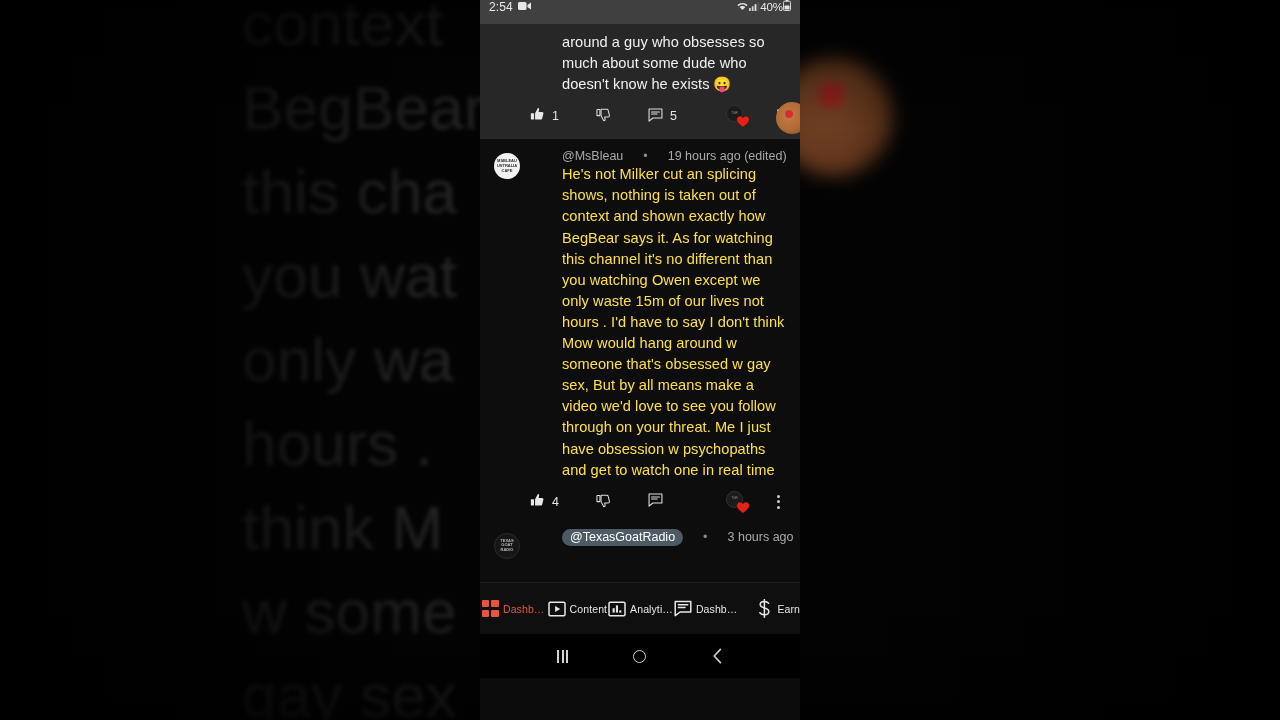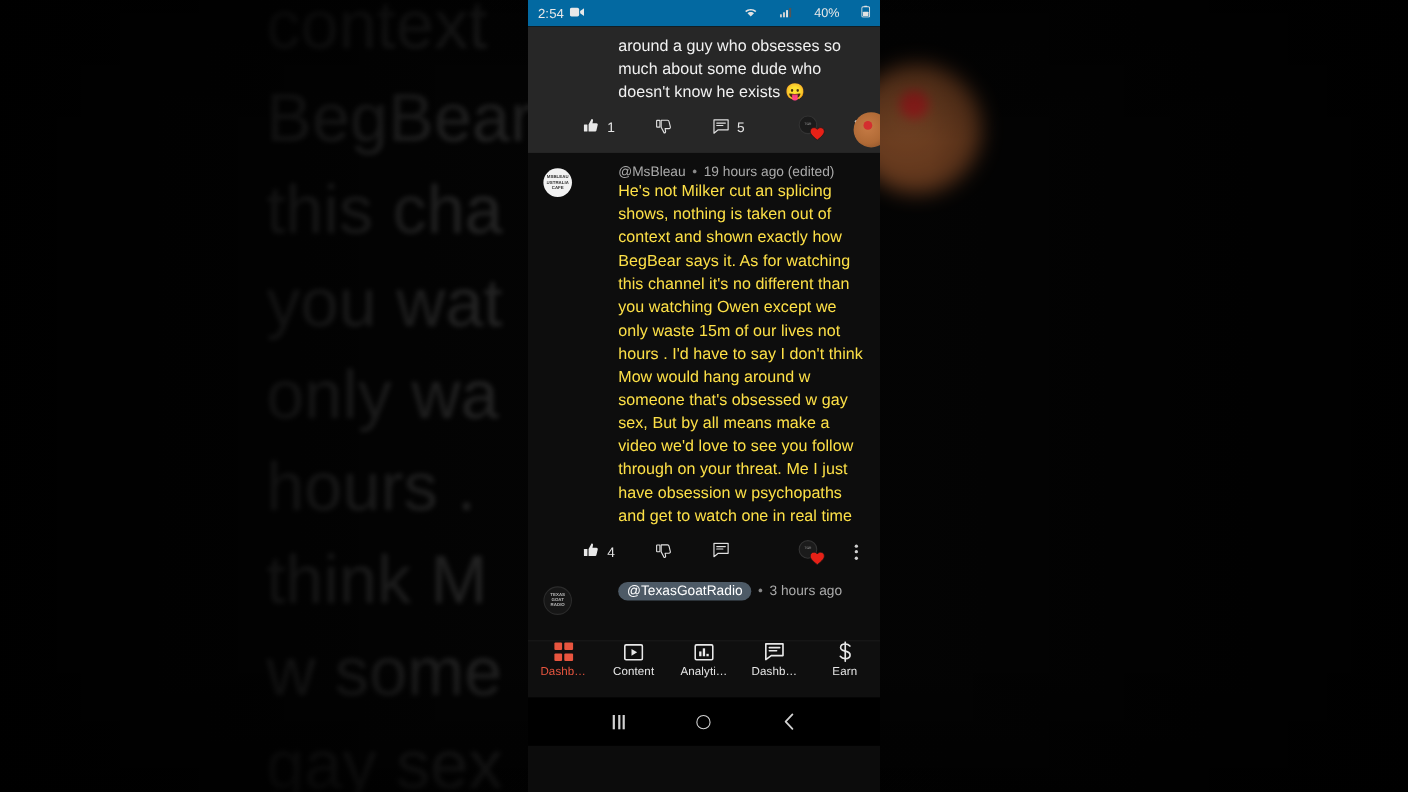--- a/index.html
+++ b/index.html
@@ -55,27 +55,27 @@
     position:absolute;
     left:480px; top:0;
     width:320px; height:720px;
     background:#0c0c0c;
     overflow:hidden;
     z-index:5;
   }
 
   
   #statusbar{
-    height:24px; background:#0369a1;
-    display:flex; align-items:center;
+    height:24px; background:#404040;
+    display:flex; align-items:flex-start;
     padding:0 9px;
     color:#e8e8e8; font-size:11.5px;
   }
   #statusbar .sb-left{ display:flex; align-items:center; gap:5px; }
-  #statusbar .sb-right{ margin-left:auto; display:flex; align-items:center; gap:20px; }
+  #statusbar .sb-right{ margin-left:auto; display:flex; align-items:center; gap:0; }
   .clock{ font-size:12px; letter-spacing:.1px; }
   .pct{ font-size:11.5px; letter-spacing:-.1px; }
 
   
   #appbar{
     height:52px; background:#0f0f0f;
     display:flex; align-items:center;
     padding:0 12px;
   }
   #appbar .back{ width:34px; height:34px; display:flex; align-items:center; justify-content:center; cursor:pointer; }
@@ -105,21 +105,21 @@
     position:absolute; inset:3px;
     display:flex; align-items:center; justify-content:center;
     font-size:4px; line-height:4.6px; text-align:center;
     overflow:hidden; font-weight:700;
   }
   .avatar.light .av-mark{ color:#303030; }
   .avatar.dark .av-mark{ color:#b9b9b9; }
 
   .cmt-body{ flex:1 1 auto; min-width:0;margin-left:32px; }
   .meta{
-    display:flex; align-items:center; gap:6px;
+    display:flex; align-items:center; gap:20px;
     font-size:12.5px; color:#aaa; margin-bottom:1px;
     white-space:nowrap;
   }
   .meta .handle{ color:#aaa; }
   .meta .handle.owner{
     background:#4d5a66; color:#fff;
     padding:1px 8px 2px; border-radius:11px;
     font-size:12.5px;
   }
   .meta .sep{ color:#8a8a8a; }
@@ -177,21 +177,21 @@
   }
 
   
   #bottomnav{
     height:52px; background:#0f0f0f;
     display:flex; align-items:center;
     border-top:1px solid #1d1d1d;
   }
   .nav-item{
     flex:1 1 0; height:100%;
-    display:flex; flex-direction:column; align-items:center; justify-content:flex-start;
+    display:flex; flex-direction:row; align-items:center; justify-content:flex-end;
     gap:3px; cursor:pointer;
   }
   .nav-item .nl{ font-size:10.5px; color:#e6e6e6; letter-spacing:.1px; }
   .nav-item.active .nl{ color:#e8553f; }
   .nav-ico{ width:20px; height:19px; display:flex; align-items:center; justify-content:center; }
 
   
   .dash-grid{ width:17px; height:17px; display:grid; grid-template-columns:1fr 1fr; grid-template-rows:1fr 1fr; gap:2.5px; }
   .dash-grid span{ background:#e8553f; display:block; border-radius:1px; }
   .dash-grid span.s1{ grid-column:1; grid-row:1; }

